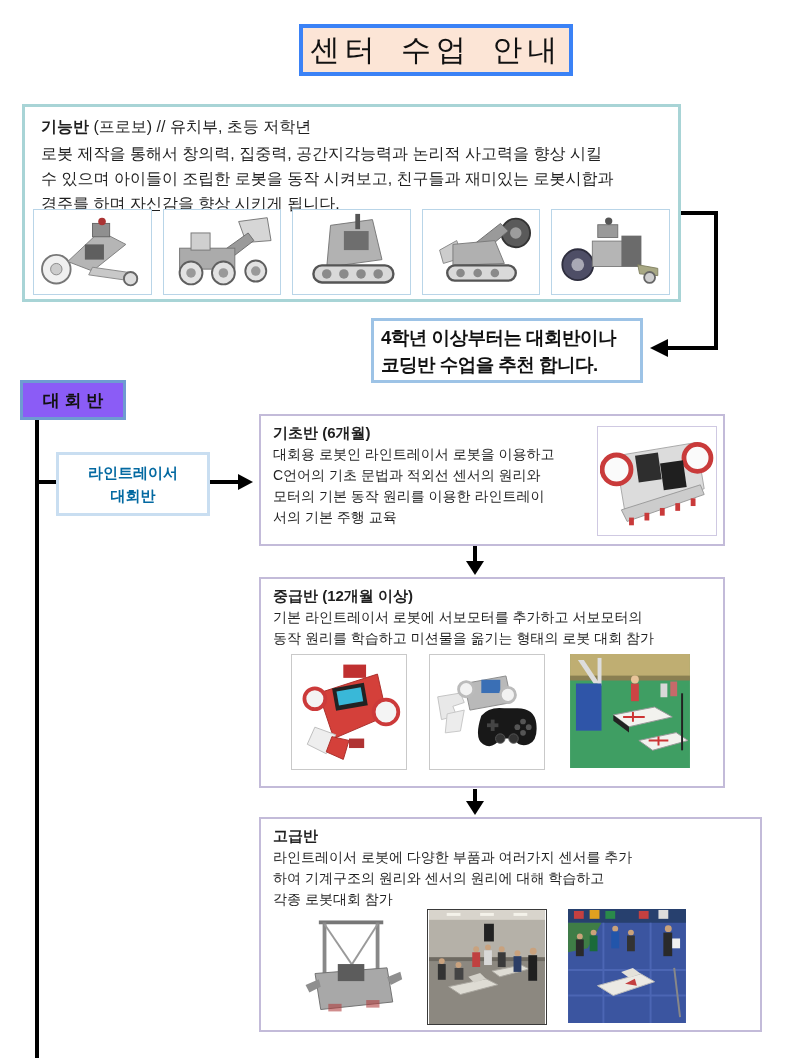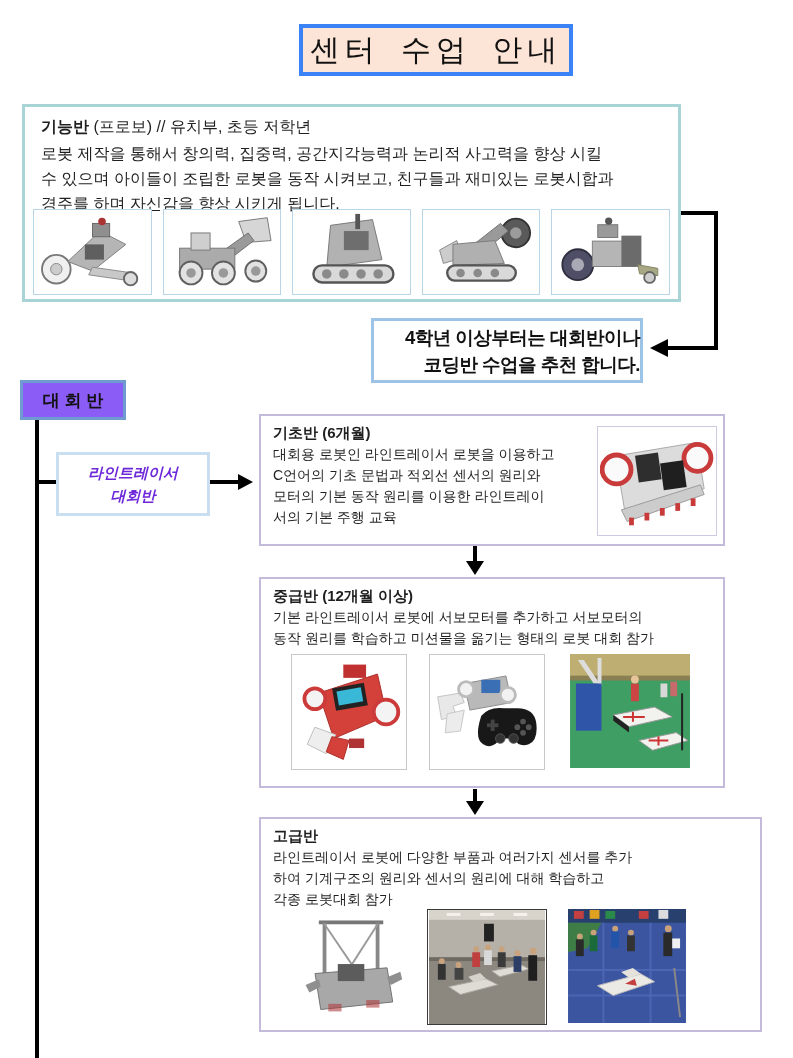--- a/index.html
+++ b/index.html
@@ -26,34 +26,34 @@
   .robot-thumb{
     width:119px;height:84px;border:1px solid #b9d5e8;background:#fff;
     display:flex;align-items:center;justify-content:center;
   }
   .robot-thumb svg{display:block;}
   
   .note-box{
     position:absolute;left:371px;top:318px;width:259px;height:59px;
     border:3px solid #9dc3e6;background:#fff;z-index:2;
     display:flex;flex-direction:column;justify-content:center;padding-left:7px;
-    font-size:18.5px;font-weight:600;line-height:27px;letter-spacing:-0.5px;color:#111;align-items:flex-end;
+    font-size:18.5px;font-weight:600;line-height:27px;letter-spacing:-0.5px;color:#111;
   }
   
   .competition-box{
     position:absolute;left:20px;top:380px;width:100px;height:34px;
     border:3px solid #6f9bd1;background:#8b5cf6;z-index:2;
     display:flex;align-items:center;justify-content:center;
     font-size:17px;font-weight:600;color:#111;
   }
   .linetracer-box{
     position:absolute;left:56px;top:452px;width:148px;height:58px;
     border:3px solid #c9def1;background:#fff;z-index:2;
     display:flex;flex-direction:column;align-items:center;justify-content:center;
-    font-size:15px;font-weight:700;line-height:23px;color:#6d28d9;font-style:italic;
+    font-size:15px;font-weight:700;line-height:23px;color:#0369a1;
   }
   
   .class-box{
     position:absolute;border:2px solid #c3bbd9;background:#fff;z-index:2;
   }
   .class-box .class-title{position:absolute;left:12px;top:8px;font-size:15px;font-weight:bold;}
   .class-box .class-line{position:absolute;left:12px;font-size:14px;white-space:nowrap;}
   #basic-box{left:259px;top:414px;width:462px;height:128px;}
   #intermediate-box{left:259px;top:577px;width:462px;height:207px;}
   #advanced-box{left:259px;top:817px;width:467px;height:211px;padding-left:32px;}

